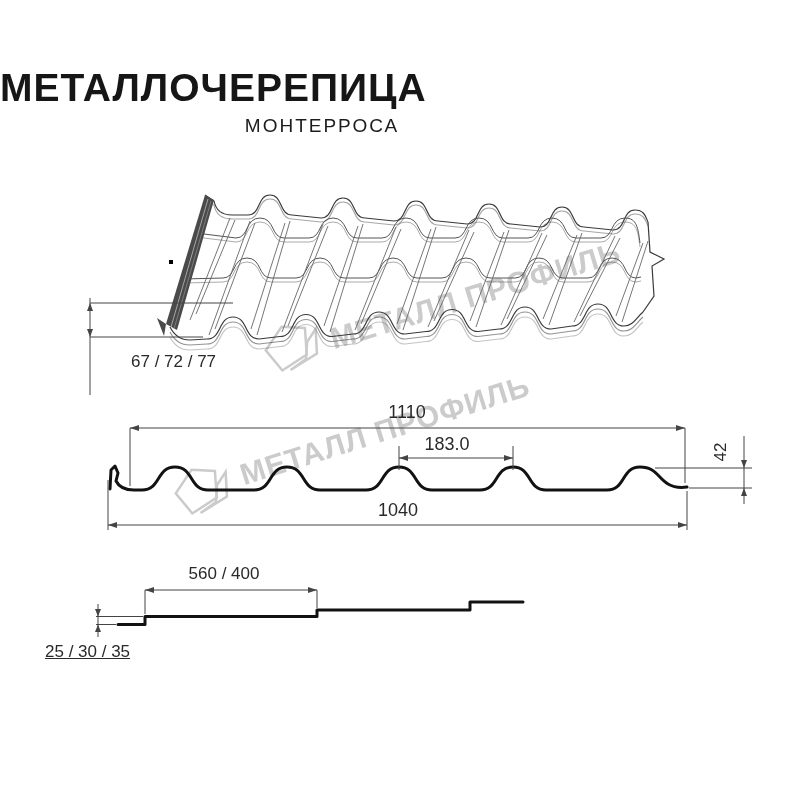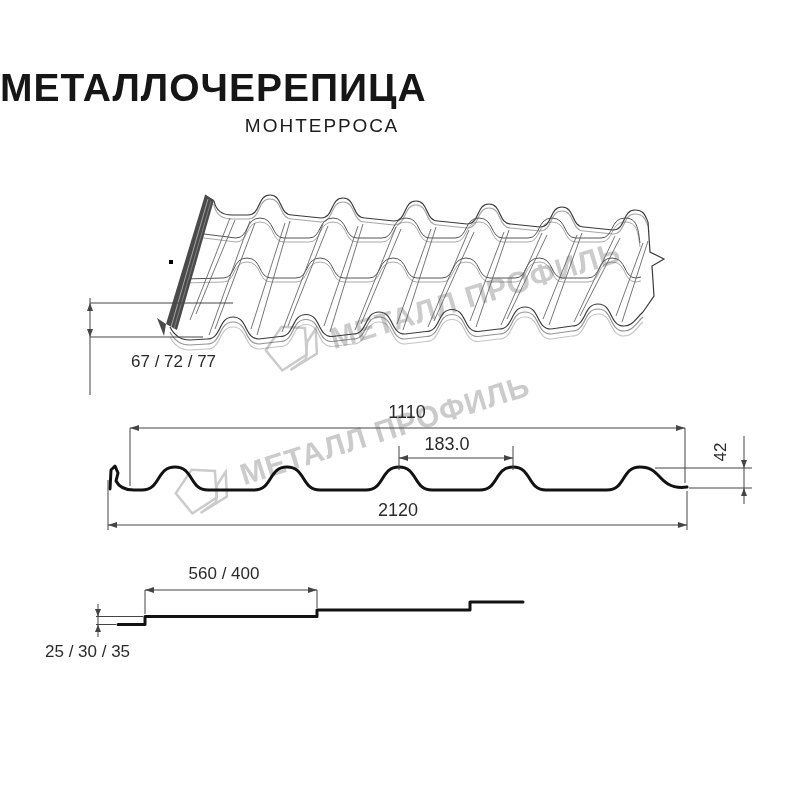--- a/index.html
+++ b/index.html
@@ -195,16 +195,16 @@
         <polygon class="arr" points="98,616.5 95,609 101,609"></polygon>
         <polygon class="arr" points="98,624.5 95,632 101,632"></polygon>
       </g>
     </g>
   </svg>
 
   <span class="dim" style="left:112px;top:352px;margin-left:19px;">67 / 72 / 77</span>
   <span class="dim big center" style="left:407px;top:402px;">1110</span>
   <span class="dim big center" style="left:447px;top:434px;">183.0</span>
   <span class="dim rot90" style="left:721px;top:452px;">42</span>
-  <span class="dim big center" style="left:398px;top:500px;">2120</span>
+  <span class="dim big center" style="left:398px;top:500px;">1040</span>
   <span class="dim center" style="left:224px;top:564px;">560 / 400</span>
-  <span class="dim" style="left:45px;top:642px;">25 / 30 / 35</span>
+  <span class="dim" style="left:45px;top:642px;text-decoration:underline;">25 / 30 / 35</span>
 </div>
 
 </body></html>

